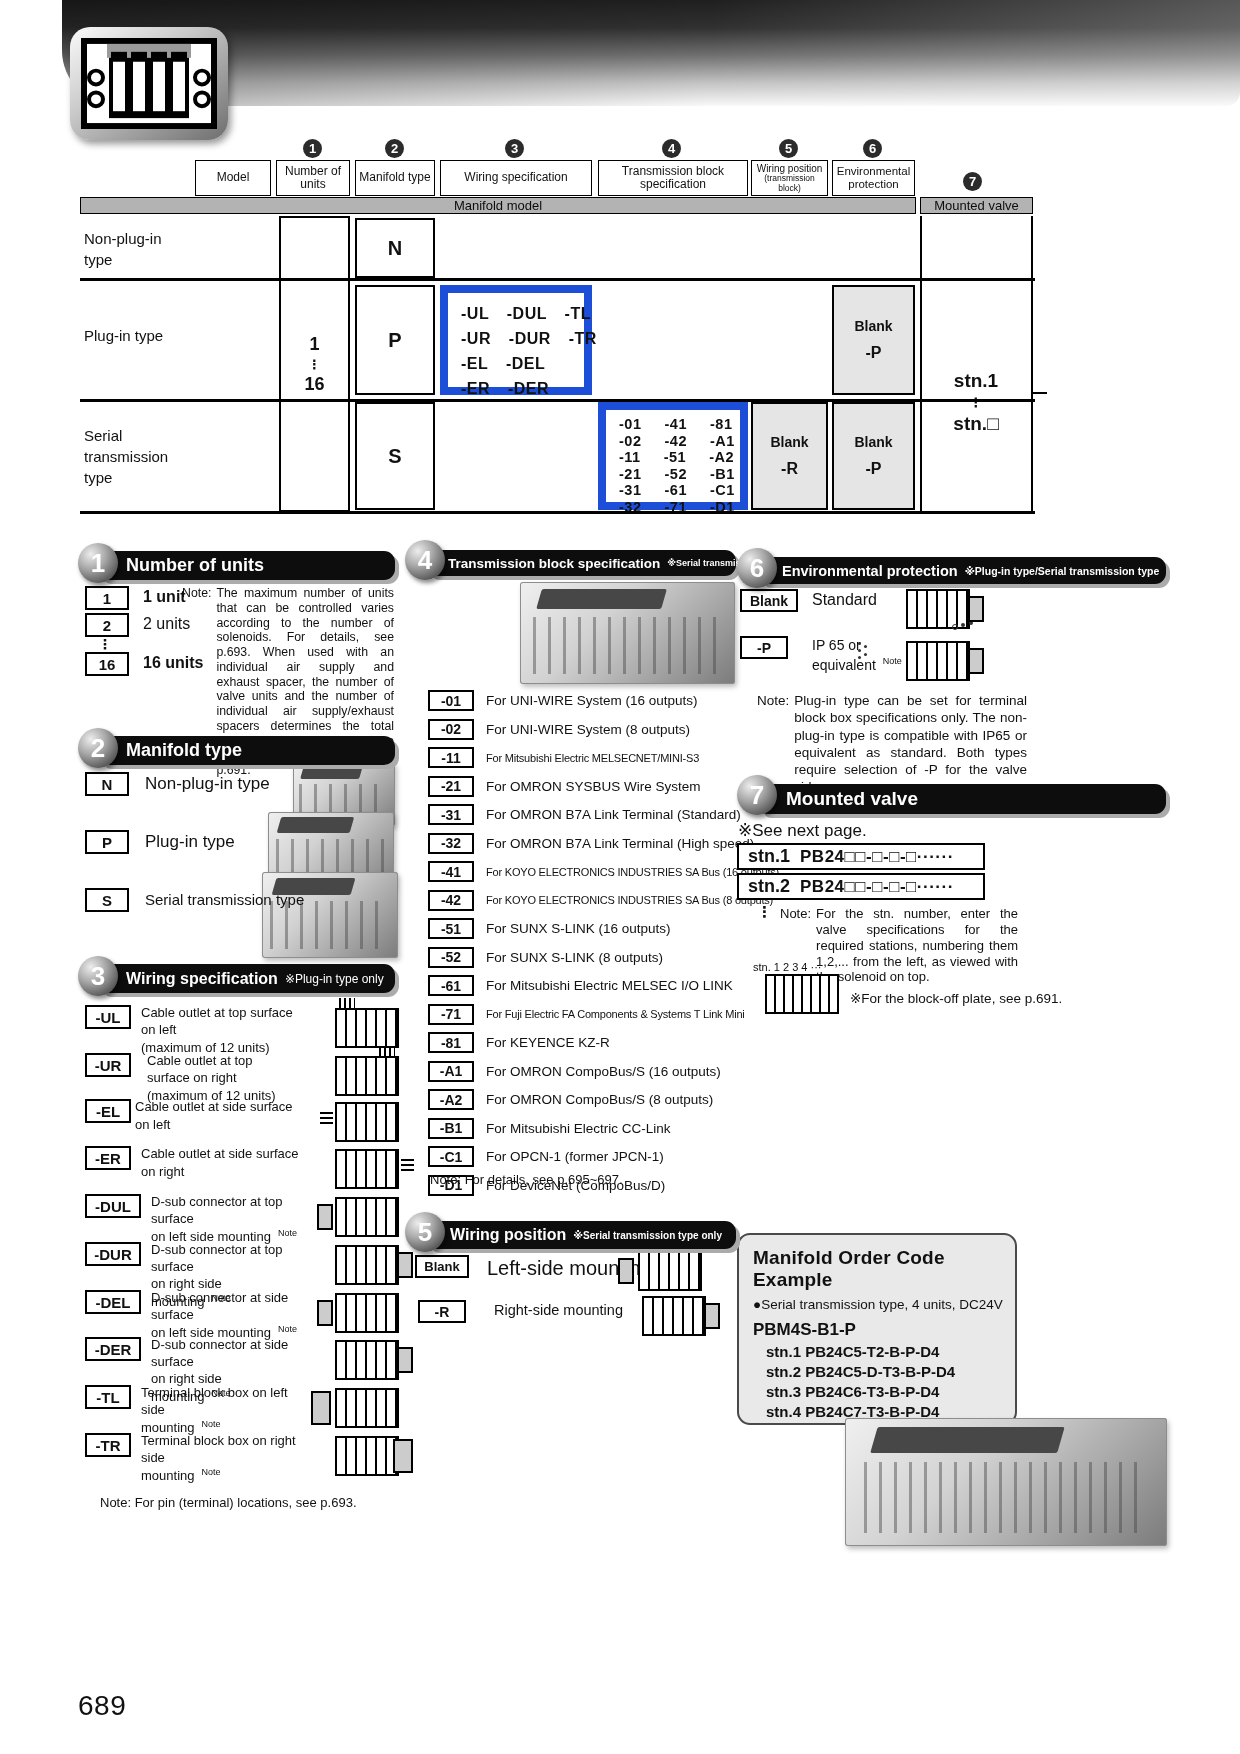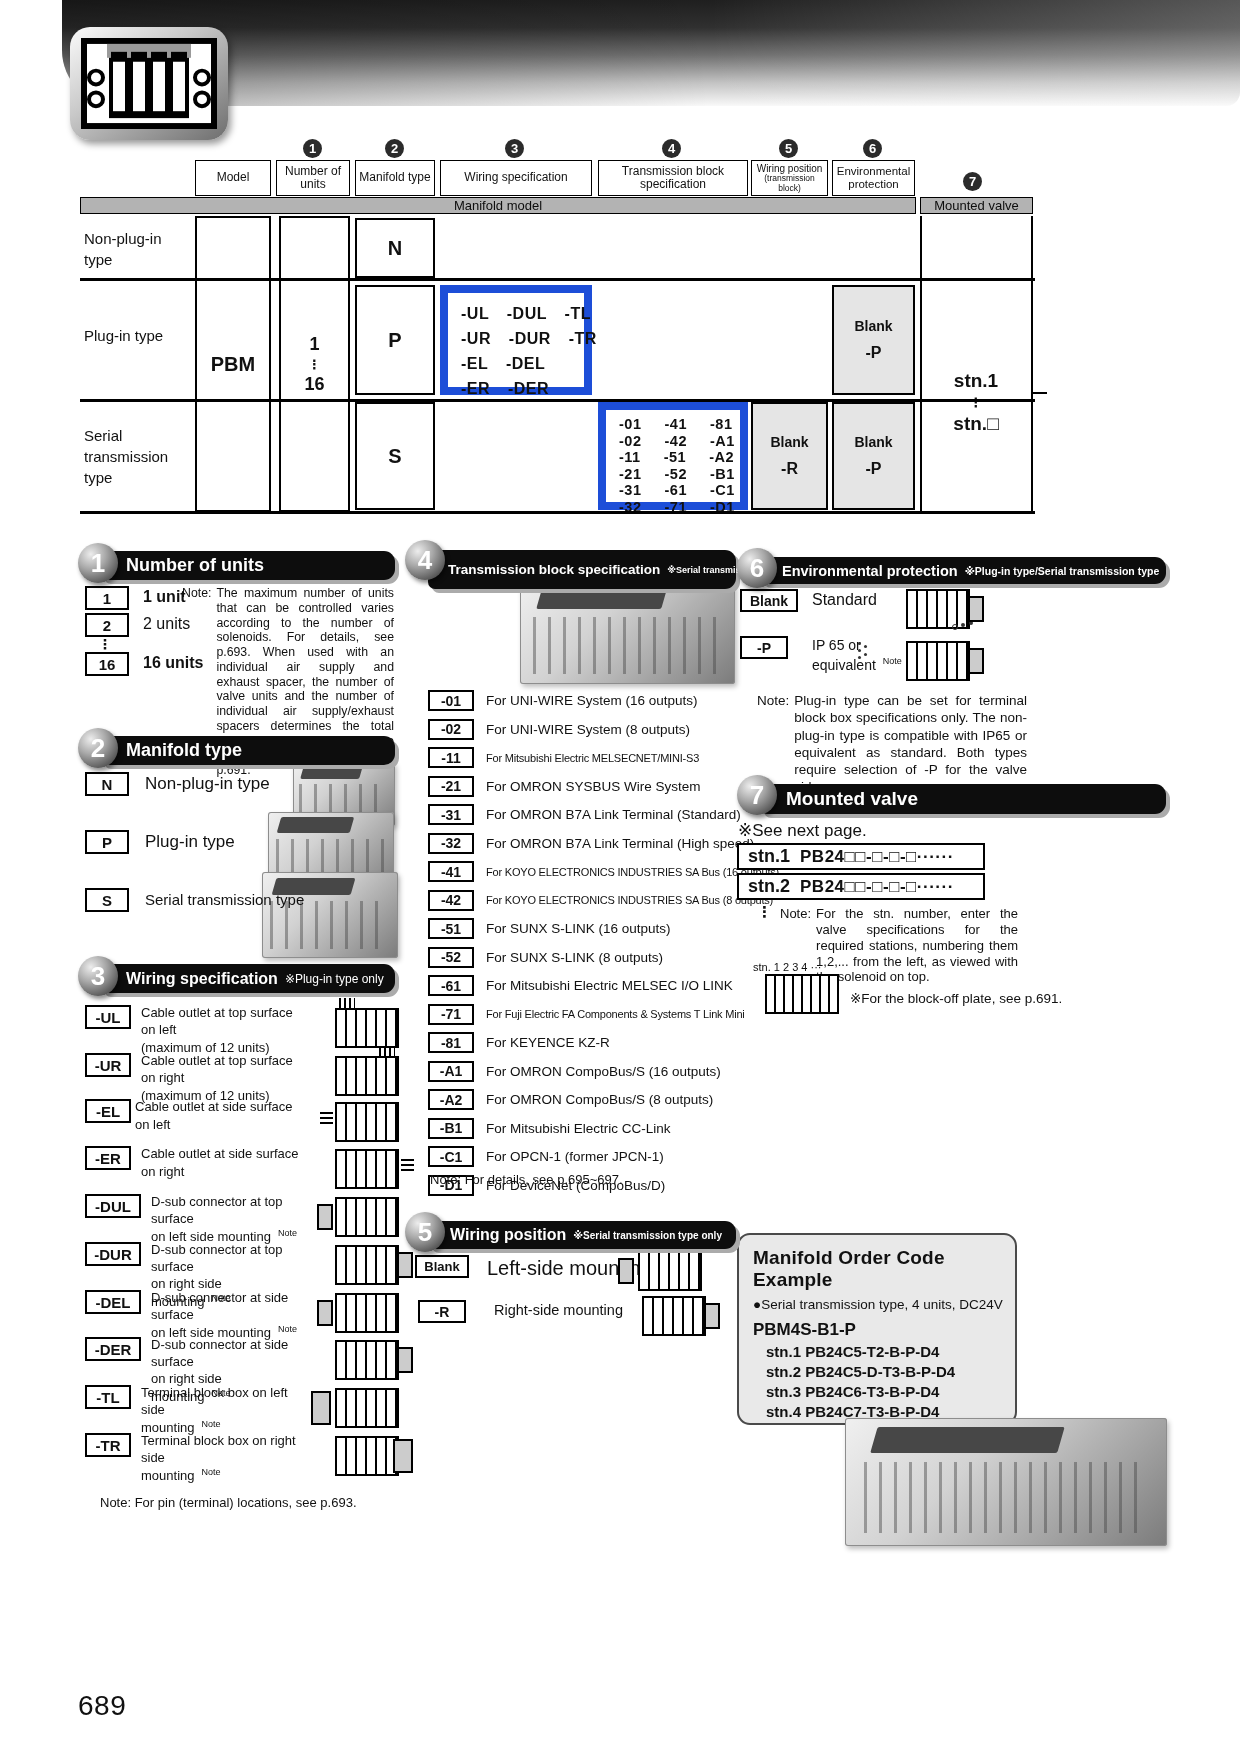--- a/index.html
+++ b/index.html
@@ -188,23 +188,20 @@
   <div class="band" style="left:80px;top:197px;width:836px;height:17px">Manifold model</div>
   <div class="band" style="left:920px;top:197px;width:113px;height:17px">Mounted valve</div>
 
   <div class="rowlabel pre" style="left:84px;top:228px">Non-plug-in
 type</div>
   <div class="rowlabel" style="left:84px;top:325px">Plug-in type</div>
   <div class="rowlabel pre" style="left:84px;top:425px">Serial
 transmission
 type</div>
 
-  <div class="cell" style="left:195px;top:216px;width:76px;height:296px">
-    <span class="big-letter">PBM</span>
-  </div>
   <div class="cell" style="left:279px;top:216px;width:71px;height:296px;flex-direction:column;gap:2px">
     <span style="font-size:18px;font-weight:bold">1</span>
     <span style="font-size:13px;font-weight:bold">⋮</span>
     <span style="font-size:18px;font-weight:bold">16</span>
   </div>
 
   <div class="cell" style="left:355px;top:218px;width:80px;height:60px">
     <span class="big-letter">N</span>
   </div>
   <div class="cell" style="left:355px;top:285px;width:80px;height:110px">
@@ -305,21 +302,21 @@
   </div>
 
   <div class="itemrow" style="left:85px;top:1005px;width:316px;gap:10px">
     <span class="cbox" style="min-width:46px;height:24px;font-size:15px;padding:0 5px">-UL</span>
     <span style="flex:1;font-size:13px;line-height:1.3"><span class="pre">Cable outlet at top surface on left
 (maximum of 12 units)</span><sup class="noteref"></sup></span>
     <span class="dg" style="width:92px;height:46px">
         <span class="comb ctl"></span>
       </span>
   </div>
-  <div class="itemrow" style="left:85px;top:1053px;width:316px;gap:10px">
+  <div class="itemrow" style="left:85px;top:1053px;width:316px;gap:16px">
     <span class="cbox" style="min-width:46px;height:24px;font-size:15px;padding:0 5px">-UR</span>
     <span style="flex:1;font-size:13px;line-height:1.3"><span class="pre">Cable outlet at top surface on right
 (maximum of 12 units)</span><sup class="noteref"></sup></span>
     <span class="dg" style="width:92px;height:46px">
         <span class="comb ctr"></span>
       </span>
   </div>
   <div class="itemrow" style="left:85px;top:1099px;width:316px;gap:4px">
     <span class="cbox" style="min-width:46px;height:24px;font-size:15px;padding:0 5px">-EL</span>
     <span style="flex:1;font-size:13px;line-height:1.3"><span class="pre">Cable outlet at side surface on left</span><sup class="noteref"></sup></span>
@@ -384,21 +381,21 @@
     <span style="flex:1;font-size:13px;line-height:1.3"><span class="pre">Terminal block box on right side
 mounting</span><sup class="noteref">Note</sup></span>
     <span class="dg" style="width:92px;height:46px">
         <span class="comb"></span>
         <span class="conn big r"></span>
       </span>
   </div>
   <div class="abs" style="left:100px;top:1495px;font-size:13px">Note: For pin (terminal) locations, see p.693.</div>
 
   <div class="sec-circle" style="left:405px;top:540px">4</div>
-  <div class="sec-bar" style="left:428px;top:550px;width:308px;height:39px;padding-left:20px">
+  <div class="sec-bar" style="left:428px;top:550px;width:308px;height:26px;padding-left:20px">
     <span class="t" style="font-size:13.5px">Transmission block specification</span>
     <span class="b" style="font-size:9px">※Serial transmission type only</span>
   </div>
   <div class="photo" style="left:520px;top:582px;width:215px;height:102px"></div>
 
   <div class="s4-list">
     <div class="s4-row">
         <span class="cbox">-01</span>
         <span class="s4-desc">For UNI-WIRE System (16 outputs)</span>
       </div>

